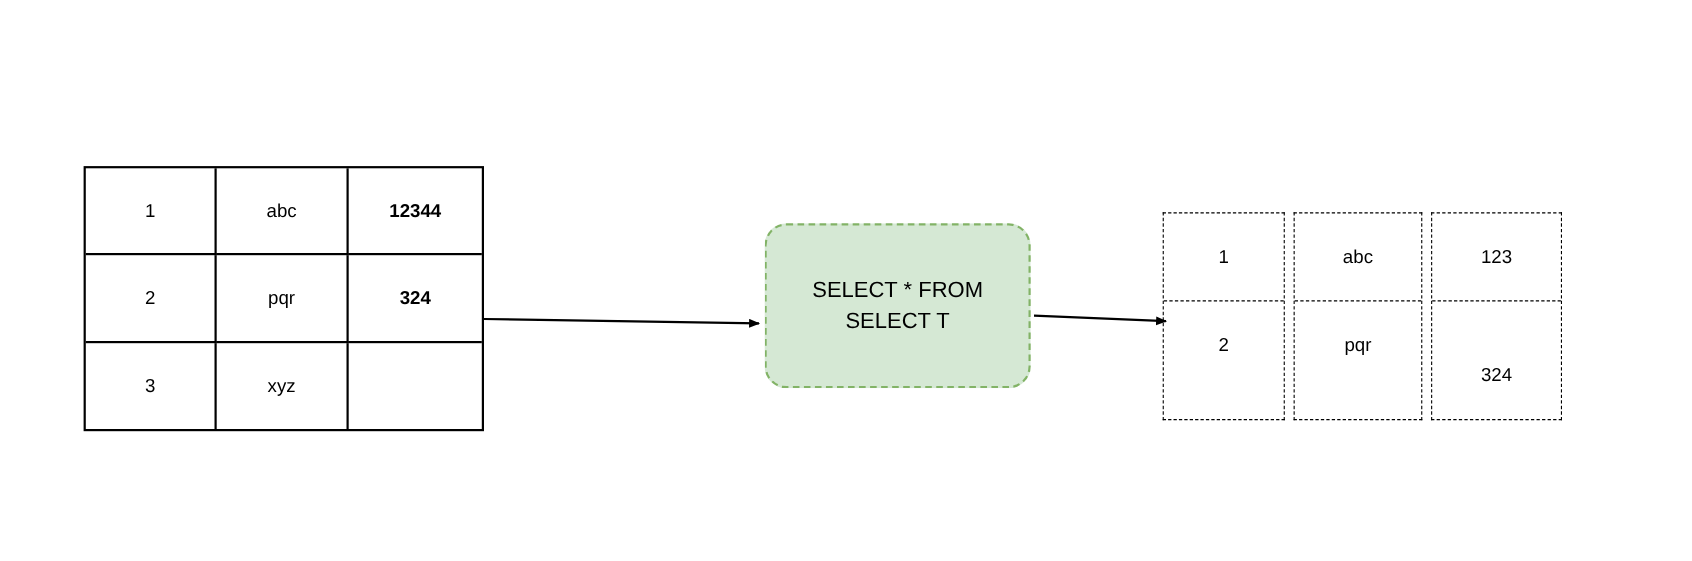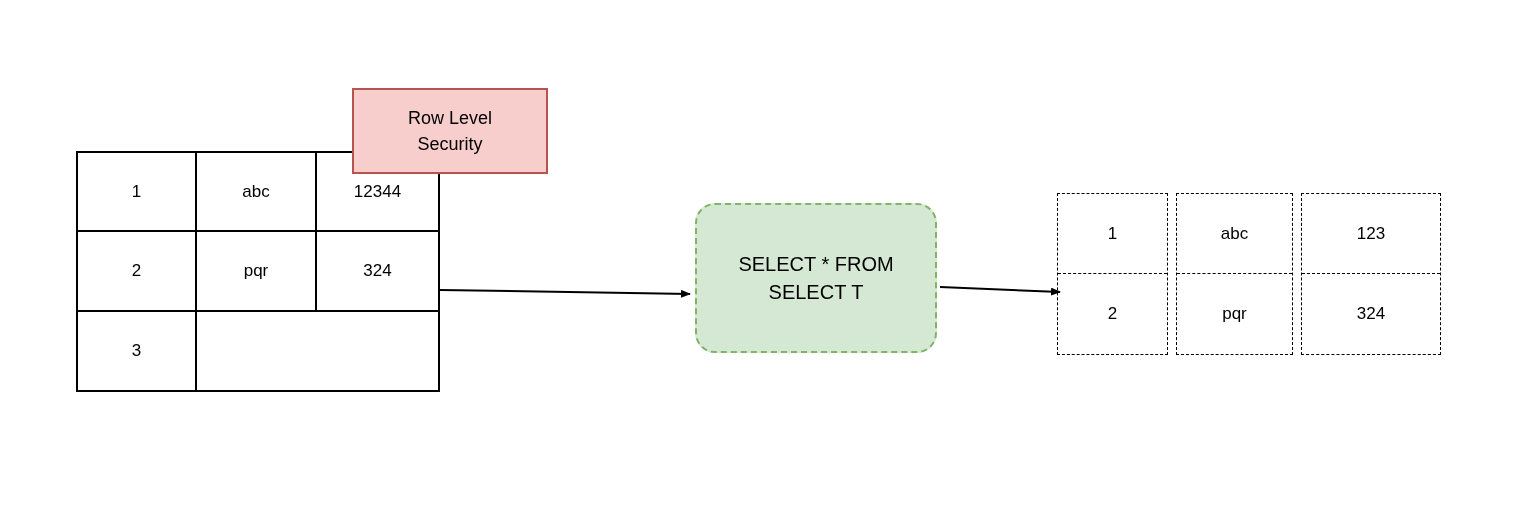--- a/index.html
+++ b/index.html
@@ -25,21 +25,21 @@
     border: 2px solid #000000;
     background: #ffffff;
     z-index: 1;
   }
   .src-table .cell {
     display: flex; align-items: center; justify-content: center;
     font-size: 17px;
     border-right: 2px solid #000000;
     border-bottom: 2px solid #000000;
   }
-  .src-table .cell.last-col { border-right: none; }
+  .src-table .cell.last-col { border-right: none; font-weight: bold; }
   .src-table .cell.last-row { border-bottom: none; }
 
   
   .rls-box {
     position: absolute; left: 352px; top: 88px;
     width: 196px; height: 86px;
     background: #f8cecc;
     border: 2px solid #b85450;
     display: flex; flex-direction: column;
     align-items: center; justify-content: center;
@@ -68,21 +68,21 @@
     display: flex; gap: 8px;
     z-index: 1;
   }
   .res-col {
     border: 1.5px dashed #000000;
     display: flex; flex-direction: column;
     background: transparent;
   }
   .res-col-0 { width: 111px; }
   .res-col-1 { width: 117px; }
-  .res-col-2 { width: 140px; }
+  .res-col-2 { width: 119px; gap: 27px; }
   .res-cell {
     height: 80px;
     display: flex; align-items: center; justify-content: center;
     font-size: 17px;
   }
   .res-cell.top { border-bottom: 1.5px dashed #000000; }
 
   
   .arrows {
     position: absolute; left: 0; top: 0;
@@ -97,26 +97,23 @@
 <div class="canvas">
 
   <div class="src-table">
     <div class="cell">1</div>
     <div class="cell">abc</div>
     <div class="cell last-col">12344</div>
     <div class="cell">2</div>
     <div class="cell">pqr</div>
     <div class="cell last-col">324</div>
     <div class="cell last-row">3</div>
+    <div class="cell last-row">xyz</div>
   </div>
 
-  <div class="rls-box">
-    <span>Row Level</span>
-    <span>Security</span>
-  </div>
 
   <div class="query-box">
     <span>SELECT * FROM</span>
     <span>SELECT T</span>
   </div>
 
   <div class="res-table">
     <div class="res-col res-col-0">
       <div class="res-cell top">1</div>
       <div class="res-cell">2</div>

